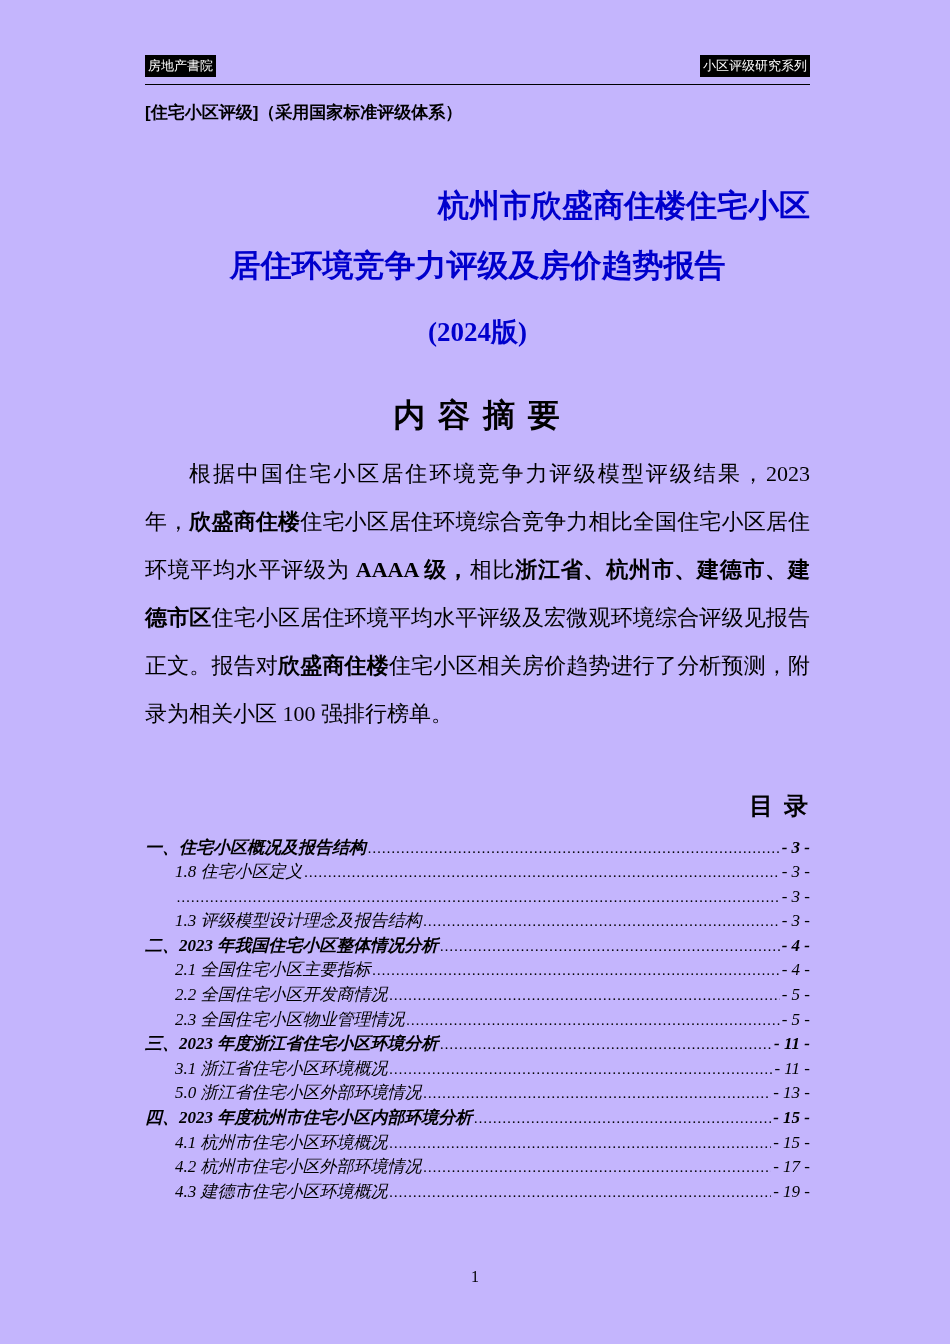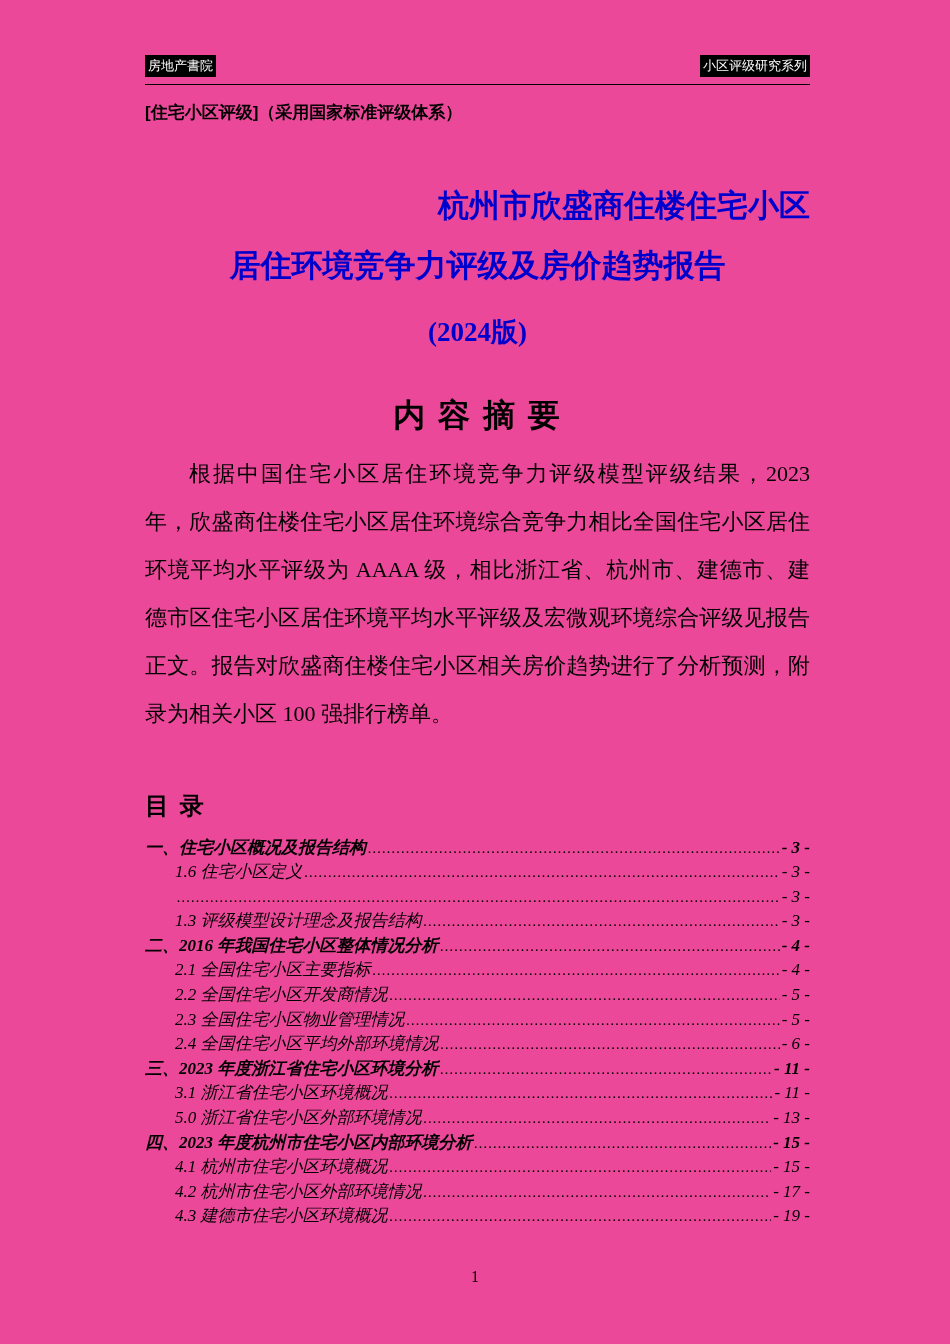--- a/index.html
+++ b/index.html
@@ -6,21 +6,21 @@
   html, body { background: #ffffff; }
   body {
     width: 950px; height: 1344px;
     font-family: "Liberation Serif", "DejaVu Serif", serif;
     color: #000;
   }
   .page {
     position: relative;
     width: 950px; height: 1344px;
     padding: 55px 140px 0 145px;
-    background: #ec4899;
+    background: #c4b5fd;
     overflow: hidden;
   }
   
   .header {
     display: flex; justify-content: space-between; align-items: flex-end;
     border-bottom: 1.5px solid #000;
     padding-bottom: 7px;
   }
   .badge {
     background: #000; color: #fff;
@@ -61,25 +61,25 @@
     font-size: 32px;
     letter-spacing: 2px;
   }
   .summary-paragraph {
     margin-top: 12px;
     font-size: 22px;
     line-height: 48px;
     text-align: justify;
     text-indent: 2em;
   }
-  .summary-paragraph .b { font-weight: normal; }
+  .summary-paragraph .b { font-weight: bold; }
   
   .toc-heading {
     margin-top: 52px;
-    text-align: left;
+    text-align: right;
     font-family: "Liberation Sans", "DejaVu Sans", sans-serif;
     font-weight: bold;
     font-size: 24px;
     letter-spacing: 2px;
   }
   .toc-list { margin-top: 14px; }
   .toc-entry {
     display: flex; align-items: baseline;
     font-size: 17px;
     line-height: 24.6px;
@@ -133,58 +133,53 @@
 
   <div class="toc-heading">目 录</div>
 
   <div class="toc-list">
       <div class="toc-entry lvl1">
         <span class="toc-label">一、住宅小区概况及报告结构</span>
         <span class="toc-dots"></span>
         <span class="toc-page">- 3 -</span>
       </div>
       <div class="toc-entry lvl2">
-        <span class="toc-label">1.6 住宅小区定义</span>
+        <span class="toc-label">1.8 住宅小区定义</span>
         <span class="toc-dots"></span>
         <span class="toc-page">- 3 -</span>
       </div>
       <div class="toc-entry lvl2">
         <span class="toc-dots"></span>
         <span class="toc-page">- 3 -</span>
       </div>
       <div class="toc-entry lvl2">
         <span class="toc-label">1.3 评级模型设计理念及报告结构</span>
         <span class="toc-dots"></span>
         <span class="toc-page">- 3 -</span>
       </div>
       <div class="toc-entry lvl1">
-        <span class="toc-label">二、2016 年我国住宅小区整体情况分析</span>
+        <span class="toc-label">二、2023 年我国住宅小区整体情况分析</span>
         <span class="toc-dots"></span>
         <span class="toc-page">- 4 -</span>
       </div>
       <div class="toc-entry lvl2">
         <span class="toc-label">2.1 全国住宅小区主要指标</span>
         <span class="toc-dots"></span>
         <span class="toc-page">- 4 -</span>
       </div>
       <div class="toc-entry lvl2">
         <span class="toc-label">2.2 全国住宅小区开发商情况</span>
         <span class="toc-dots"></span>
         <span class="toc-page">- 5 -</span>
       </div>
       <div class="toc-entry lvl2">
         <span class="toc-label">2.3 全国住宅小区物业管理情况</span>
         <span class="toc-dots"></span>
         <span class="toc-page">- 5 -</span>
       </div>
-      <div class="toc-entry lvl2">
-        <span class="toc-label">2.4 全国住宅小区平均外部环境情况</span>
-        <span class="toc-dots"></span>
-        <span class="toc-page">- 6 -</span>
-      </div>
       <div class="toc-entry lvl1">
         <span class="toc-label">三、2023 年度浙江省住宅小区环境分析</span>
         <span class="toc-dots"></span>
         <span class="toc-page">- 11 -</span>
       </div>
       <div class="toc-entry lvl2">
         <span class="toc-label">3.1 浙江省住宅小区环境概况</span>
         <span class="toc-dots"></span>
         <span class="toc-page">- 11 -</span>
       </div>

